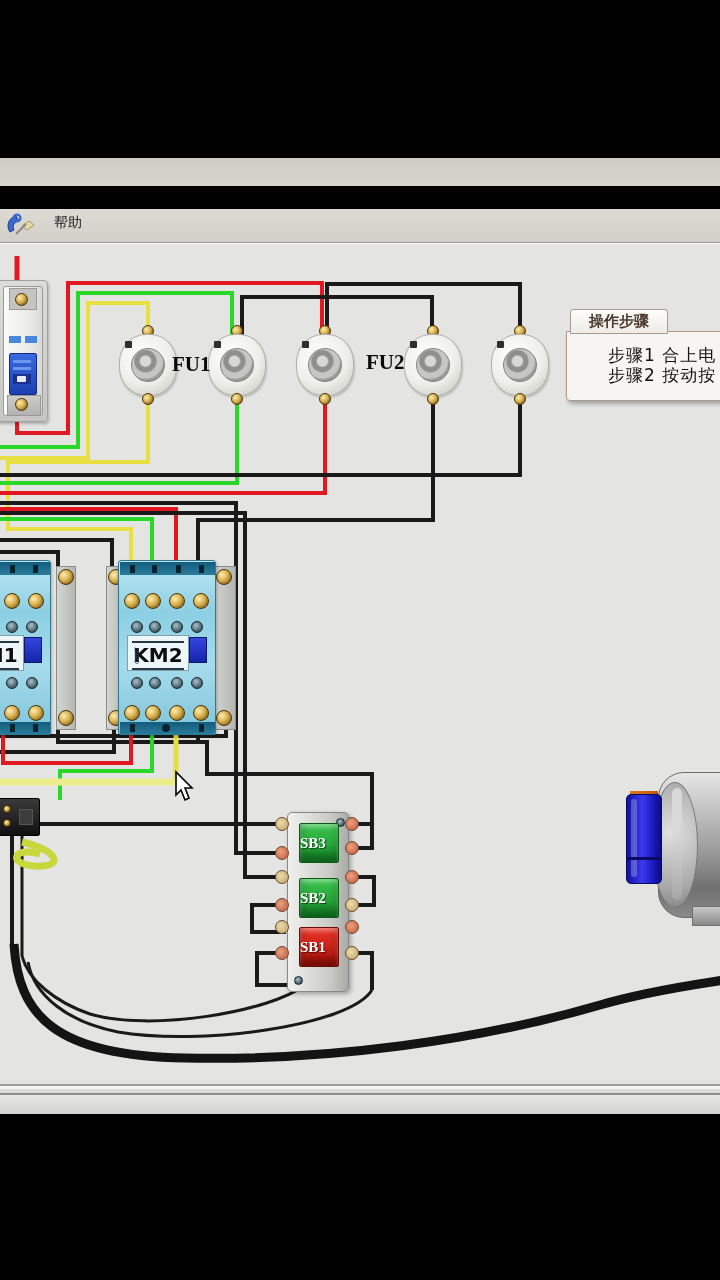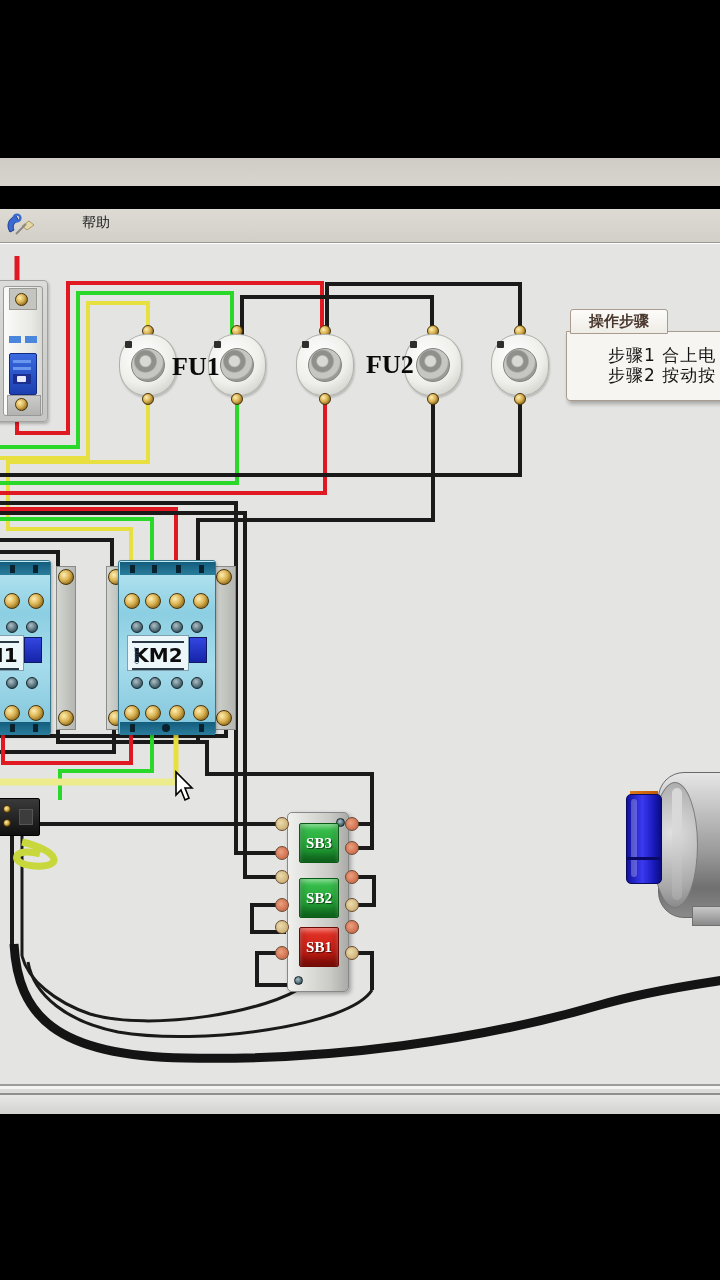--- a/index.html
+++ b/index.html
@@ -10,21 +10,21 @@
   
   .top-black{left:0;top:0;width:720px;height:158px;background:#000;}
   .win-strip{left:0;top:158px;width:720px;height:28px;background:linear-gradient(#cfccc6,#d8d5cf);}
   .title-bar{left:0;top:186px;width:720px;height:21px;
              background:linear-gradient(90deg,#2a52be 0%,#3d68cf 35%,#7d9ce0 65%,#c9d8f2 92%,#e8eefb 100%);
              border-bottom:2px solid #27324d;}
   .title-text{color:#fff;font-weight:bold;font-size:14px;line-height:21px;padding-left:2px;
               text-shadow:1px 1px 1px rgba(0,0,0,.5);white-space:nowrap;}
   .menu-bar{left:0;top:209px;width:720px;height:33px;background:linear-gradient(#dedbd5,#d2cfc8);
             border-bottom:1px solid #9a978f;}
-  .menu-item{left:52px;top:215px;font-size:14px;color:#1a1a1a;padding:2px 6px;margin-left:28px;}
+  .menu-item{left:52px;top:215px;font-size:14px;color:#1a1a1a;padding:2px 6px;}
   .canvas-bg{left:0;top:243px;width:720px;height:841px;background:#e4e4e2;border-top:1px solid #fff;}
   .groove1{left:0;top:1084px;width:720px;height:2px;background:#9c9c98;}
   .groove1b{left:0;top:1086px;width:720px;height:3px;background:#f4f4f2;}
   .groove2{left:0;top:1089px;width:720px;height:4px;background:#dcdcda;}
   .groove3{left:0;top:1093px;width:720px;height:2px;background:#8f8f8b;}
   .bot-strip{left:0;top:1095px;width:720px;height:19px;background:linear-gradient(#e8e8e6,#d2d2d0);}
   .bot-black{left:0;top:1114px;width:720px;height:166px;background:#000;}
   
   .steps-tab{left:570px;top:309px;width:96px;height:23px;background:linear-gradient(#fdfcfa,#efece6);
              border:1px solid #a89c90;border-radius:3px 3px 0 0;z-index:2;
@@ -49,29 +49,29 @@
   .km-label{font-weight:bold;font-size:20px;color:#0c0c0c;text-align:center;}
   .brand{font-size:6px;color:#224466;transform:rotate(-90deg);transform-origin:left top;}
   .coil-win{background:linear-gradient(#3346e0,#1524a8);border:1px solid #101a60;}
   
   .fuse-body{width:58px;height:62px;background:radial-gradient(circle at 40% 35%,#ffffff,#eeeeea 55%,#d2d2cc 85%,#c2c2bc);
              border-radius:46%;border:1px solid #b0b0aa;box-sizing:border-box;box-shadow:1px 2px 2px rgba(0,0,0,.18);}
   .fuse-cap{width:34px;height:34px;border-radius:50%;
             background:radial-gradient(circle at 42% 38%,#d8d8d4 0 18%,#8f8f8b 24% 38%,#c6c6c2 44% 62%,#9a9a96 68% 78%,#777773 84%);
             border:1px solid #83837f;box-sizing:border-box;}
   .fuse-notch{width:7px;height:7px;background:#2e2e2a;border-radius:1px;}
-  .grp-label{font-weight:bold;font-size:26px;color:#0a0a0a;}
+  .grp-label{font-weight:bold;font-size:21px;color:#0a0a0a;}
   
   .bk-plate{background:linear-gradient(#dcdcda,#c6c6c4);border:1px solid #a2a2a0;border-radius:4px;box-shadow:1px 2px 3px rgba(0,0,0,.25);}
   .bk-body{background:linear-gradient(90deg,#fbfbf9,#e9e9e5 70%,#d8d8d4);border:1px solid #9a9a98;border-radius:3px;}
   .bk-handle{background:linear-gradient(#3a6ae0,#1c3fb0);border:1px solid #122a80;border-radius:2px;}
   
   .station{background:linear-gradient(90deg,#f0f0ee,#cacac6 70%,#aaaaa6);border:1px solid #88888a;
            border-radius:5px;box-shadow:2px 2px 4px rgba(0,0,0,.3);}
-  .pbtn{width:38px;height:38px;border-radius:2px;text-align:center;line-height:38px;color:#fff;
+  .pbtn{width:38px;height:38px;border-radius:2px;text-align:left;line-height:38px;color:#fff;
         font-weight:bold;font-size:15px;font-family:"Liberation Serif","DejaVu Serif",serif;
         text-shadow:1px 1px 1px rgba(0,0,0,.6);box-shadow:inset 0 -8px 10px rgba(0,0,0,.35),inset 0 3px 4px rgba(255,255,255,.4);}
   .pbtn.green{background:linear-gradient(#3cc450,#149028);border:1px solid #0a5a16;}
   .pbtn.red{background:linear-gradient(#e83428,#b01008);border:1px solid #6e0a06;}
   
   .motor-body{background:linear-gradient(#e6e6e6,#9a9a9a 55%,#707070 80%,#8a8a8a);
               border:1px solid #6a6a6a;border-radius:26px 0 0 26px;}
   .motor-cap{background:radial-gradient(circle at 40% 40%,#e0e0e0,#a8a8a8 70%,#848484);border:1px solid #7a7a7a;border-radius:50%;}
   .shaft{background:linear-gradient(#d8d8d8,#9e9e9e 60%,#c8c8c8);border:1px solid #8a8a8a;}
   .pulley{background:linear-gradient(90deg,#1212a0,#3a3af0 45%,#1818b8 80%,#0c0c80);border:1px solid #0a0a5a;border-radius:5px;}

